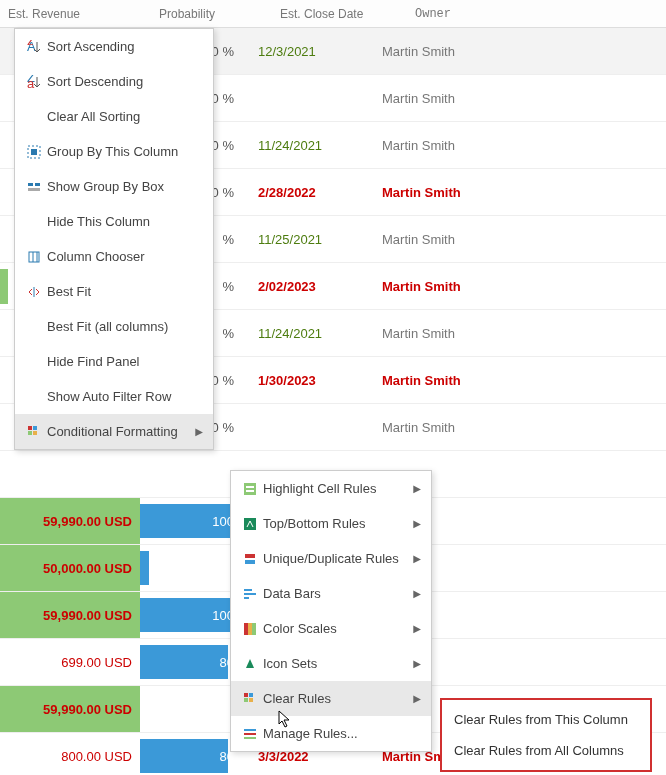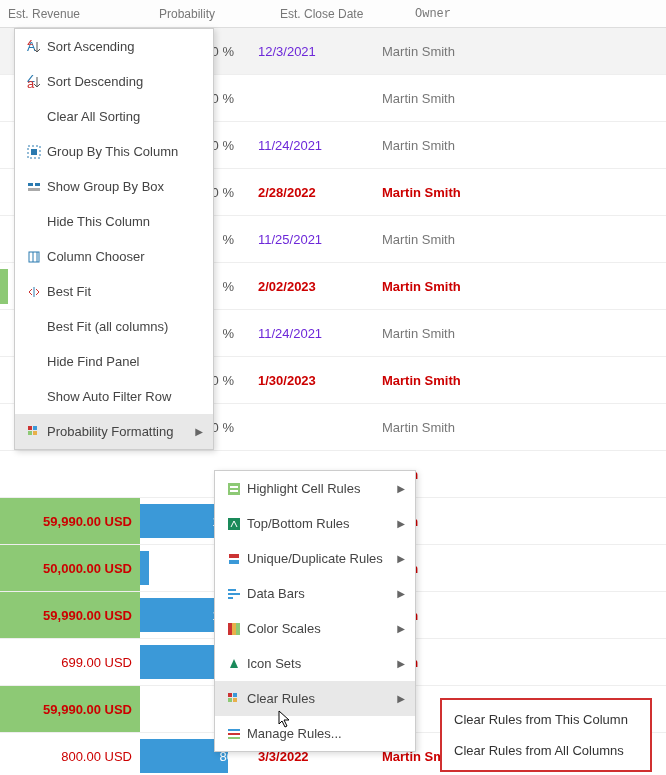--- a/index.html
+++ b/index.html
@@ -11,41 +11,41 @@
   .hc-prob { width: 110px; text-align: left; }
   .hc-date { width: 124px; }
   .hc-owner { width: 160px; font-family: Liberation Mono, monospace; }
 
   .grid { position: relative; }
   .row { display: flex; height: 47px; align-items: center; border-bottom: 1px solid #eee; }
   .row.sel { background: #f3f3f3; }
   .cell { padding: 0 8px; }
   .c-rev { width: 140px; text-align: right; color: #c00; font-weight: 400; }
   .c-prob { width: 110px; position: relative; height: 100%; display:flex; align-items:center; }
-  .c-date { width: 124px; color: #6d28d9; }
+  .c-date { width: 124px; color: #4d7c0f; }
   .c-owner { width: 160px; color: #777; }
   .bold-red { color: #c00; font-weight: 600; }
   .bold-red-owner { color: #c00; font-weight: 600; }
   .rev-green { background: #8dc975; display:flex; align-items:center; justify-content:flex-end; height:100%; font-weight:600; color:#c00; }
 
   .prob-bar { position:absolute; left:0; top:6px; bottom:6px; background:#3b99d8; }
   .prob-text { position: relative; z-index:1; width:100%; text-align:right; padding-right:8px; color:#fff; }
   .prob-text.dark { color:#555; }
 
   .handle { position:absolute; left:0; width:8px; background:#8dc975; }
 
   
   .menu1 { position:absolute; left:14px; top:28px; width:200px; background:#fff; border:1px solid #ccc; box-shadow:2px 2px 6px rgba(0,0,0,.15); z-index:20; }
   .menu-item { display:flex; align-items:center; height:35px; padding:0 10px 0 6px; color:#444; cursor:default; }
   .menu-item .ic { width:26px; display:flex; justify-content:center; color:#777; }
   .menu-item .arrow { margin-left:auto; color:#666; font-size:10px; }
   .menu-item.hover { background:#e8e8e8; }
 
   
-  .menu2 { position:absolute; left:214px; top:470px; width:202px; background:#fff; border:1px solid #ccc; box-shadow:2px 2px 6px rgba(0,0,0,.15); z-index:21; }
+  .menu2 { position:absolute; left:230px; top:470px; width:202px; background:#fff; border:1px solid #ccc; box-shadow:2px 2px 6px rgba(0,0,0,.15); z-index:21; }
   
   
   .menu3 { position:absolute; left:440px; top:698px; width:212px; background:#fff; border:2px solid #d03030; z-index:22; padding:4px 0; }
   .menu3 .m3item { padding:8px 12px; color:#333; }
 
   .cursor-ptr { position:absolute; left:278px; top:710px; z-index:30; font-size:16px; color:#000; pointer-events:none; }
 
   .scroll-stub { position:absolute; right:0; top:32px; width:17px; height:30px; border:1px solid #ccc; background:#f4f4f4; display:flex; align-items:center; justify-content:center; color:#888; font-size:9px; }
 
   svg { display:block; }
@@ -283,21 +283,21 @@
   </div>
   <div class="menu-item hover">
     <span class="ic">
         <svg width="14" height="14">
           <rect x="1" y="1" width="4" height="4" fill="#c33"></rect>
           <rect x="6" y="1" width="4" height="4" fill="#3b99d8"></rect>
           <rect x="1" y="6" width="4" height="4" fill="#8dc975"></rect>
           <rect x="6" y="6" width="4" height="4" fill="#e8b04a"></rect>
         </svg>
       </span>
-    <span>Probability Formatting</span>
+    <span>Conditional Formatting</span>
     <span class="arrow">▶</span>
   </div>
 </div>
 
 <div class="menu2">
   <div class="menu-item">
     <span class="ic">
         <svg width="14" height="14">
           <rect x="1" y="1" width="12" height="12" fill="#8dc975"></rect>
           <rect x="3" y="4" width="8" height="2" fill="#fff"></rect>

